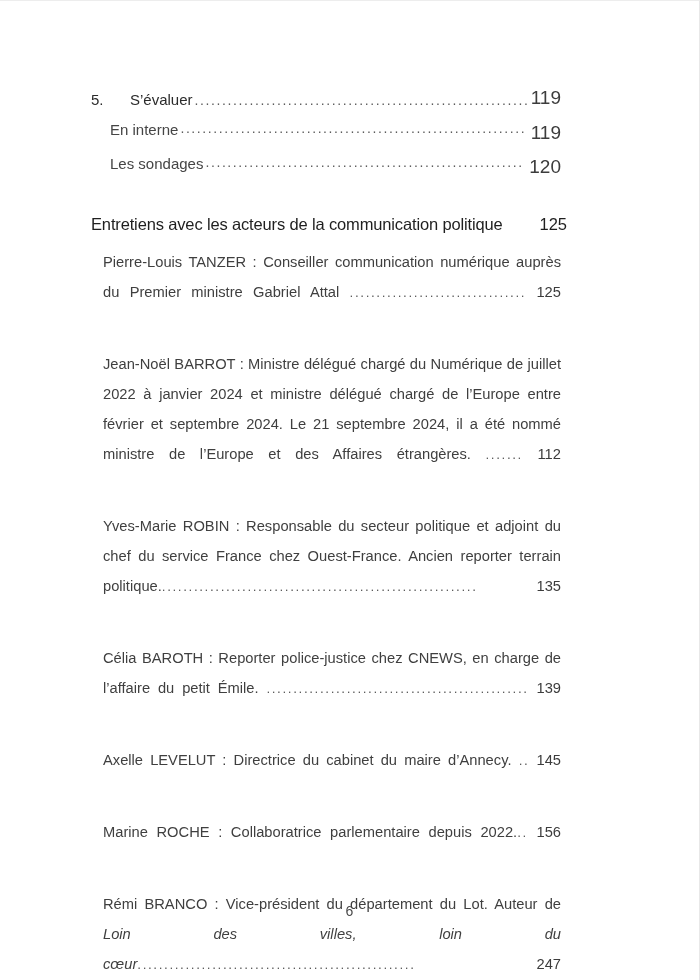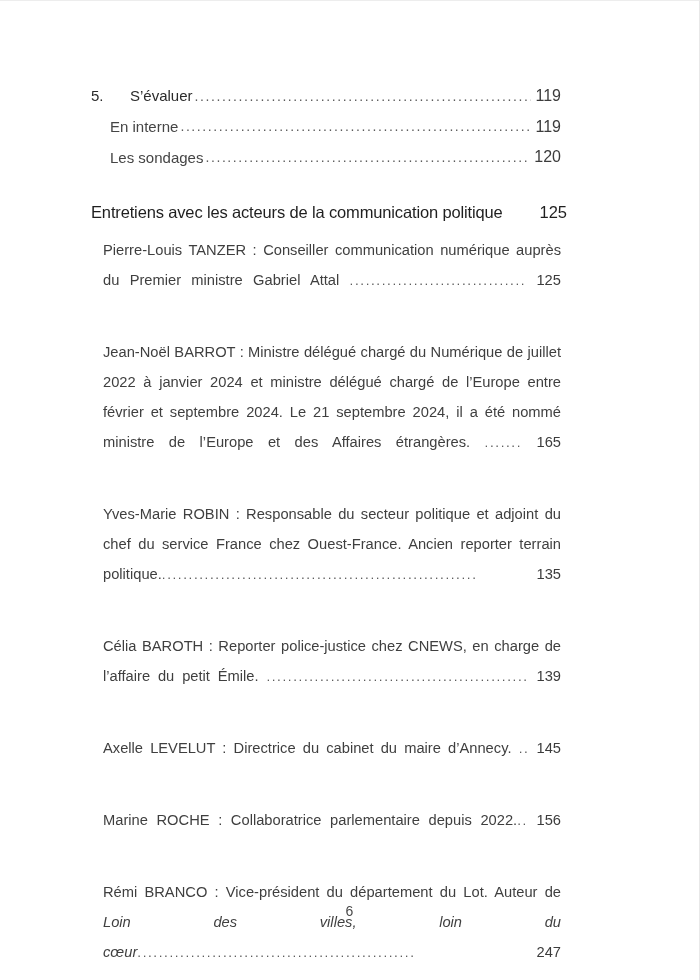--- a/index.html
+++ b/index.html
@@ -47,21 +47,21 @@
   .chapter-body {
     flex: 1 1 auto;
     display: flex;
     align-items: flex-end;
     min-width: 0;
   }
 
   
   .sub-row {
     display: flex;
-    align-items: flex-end;
+    align-items: flex-start;
     font-size: 15px;
     line-height: 1.35;
     color: #454545;
     margin-left: 19px;
     margin-bottom: 9px;
   }
 
   
   .entry-title { white-space: nowrap; }
   .leader {
@@ -76,21 +76,21 @@
     position: relative;
     top: -1px;
   }
   .leader::after {
     content: "......................................................................................................................................................";
   }
   .pagenum {
     flex: 0 0 auto;
     text-align: right;
     min-width: 26px;
-    font-size: 16px;
+    font-size: 19px;
     color: #3c3c3c;
     padding-left: 3px;
   }
 
   
   .section-head-row {
     display: flex;
     align-items: flex-end;
     font-size: 16.5px;
     line-height: 1.3;
@@ -189,21 +189,21 @@
       <span class="section-head-spacer"></span>
       <span class="pagenum">125</span>
     </div>
 
     <div class="interview">
       <span>Pierre-Louis TANZER : Conseiller communication numérique auprès du Premier ministre Gabriel Attal</span><span class="tail"> <span class="tail-leader">.................................</span> <span class="tail-page">125</span></span>
     </div>
 
 
     <div class="interview">
-      <span>Jean-Noël BARROT : Ministre délégué chargé du Numérique de juillet 2022 à janvier 2024 et ministre délégué chargé de l’Europe entre février et septembre 2024. Le 21 septembre 2024, il a été nommé ministre de l’Europe et des Affaires étrangères.</span><span class="tail"> <span class="tail-leader">.......</span> <span class="tail-page">165</span></span>
+      <span>Jean-Noël BARROT : Ministre délégué chargé du Numérique de juillet 2022 à janvier 2024 et ministre délégué chargé de l’Europe entre février et septembre 2024. Le 21 septembre 2024, il a été nommé ministre de l’Europe et des Affaires étrangères.</span><span class="tail"> <span class="tail-leader">.......</span> <span class="tail-page">112</span></span>
     </div>
 
     <div class="interview">
       <span>Yves-Marie ROBIN : Responsable du secteur politique et adjoint du chef du service France chez Ouest-France. Ancien reporter terrain politique.</span><span class="tail"><span class="tail-leader">...........................................................</span> <span class="tail-page">135</span></span>
     </div>
 
     <div class="interview">
       <span>Célia BAROTH : Reporter police-justice chez CNEWS, en charge de l’affaire du petit Émile.</span><span class="tail"> <span class="tail-leader">.................................................</span> <span class="tail-page">139</span></span>
     </div>
 

